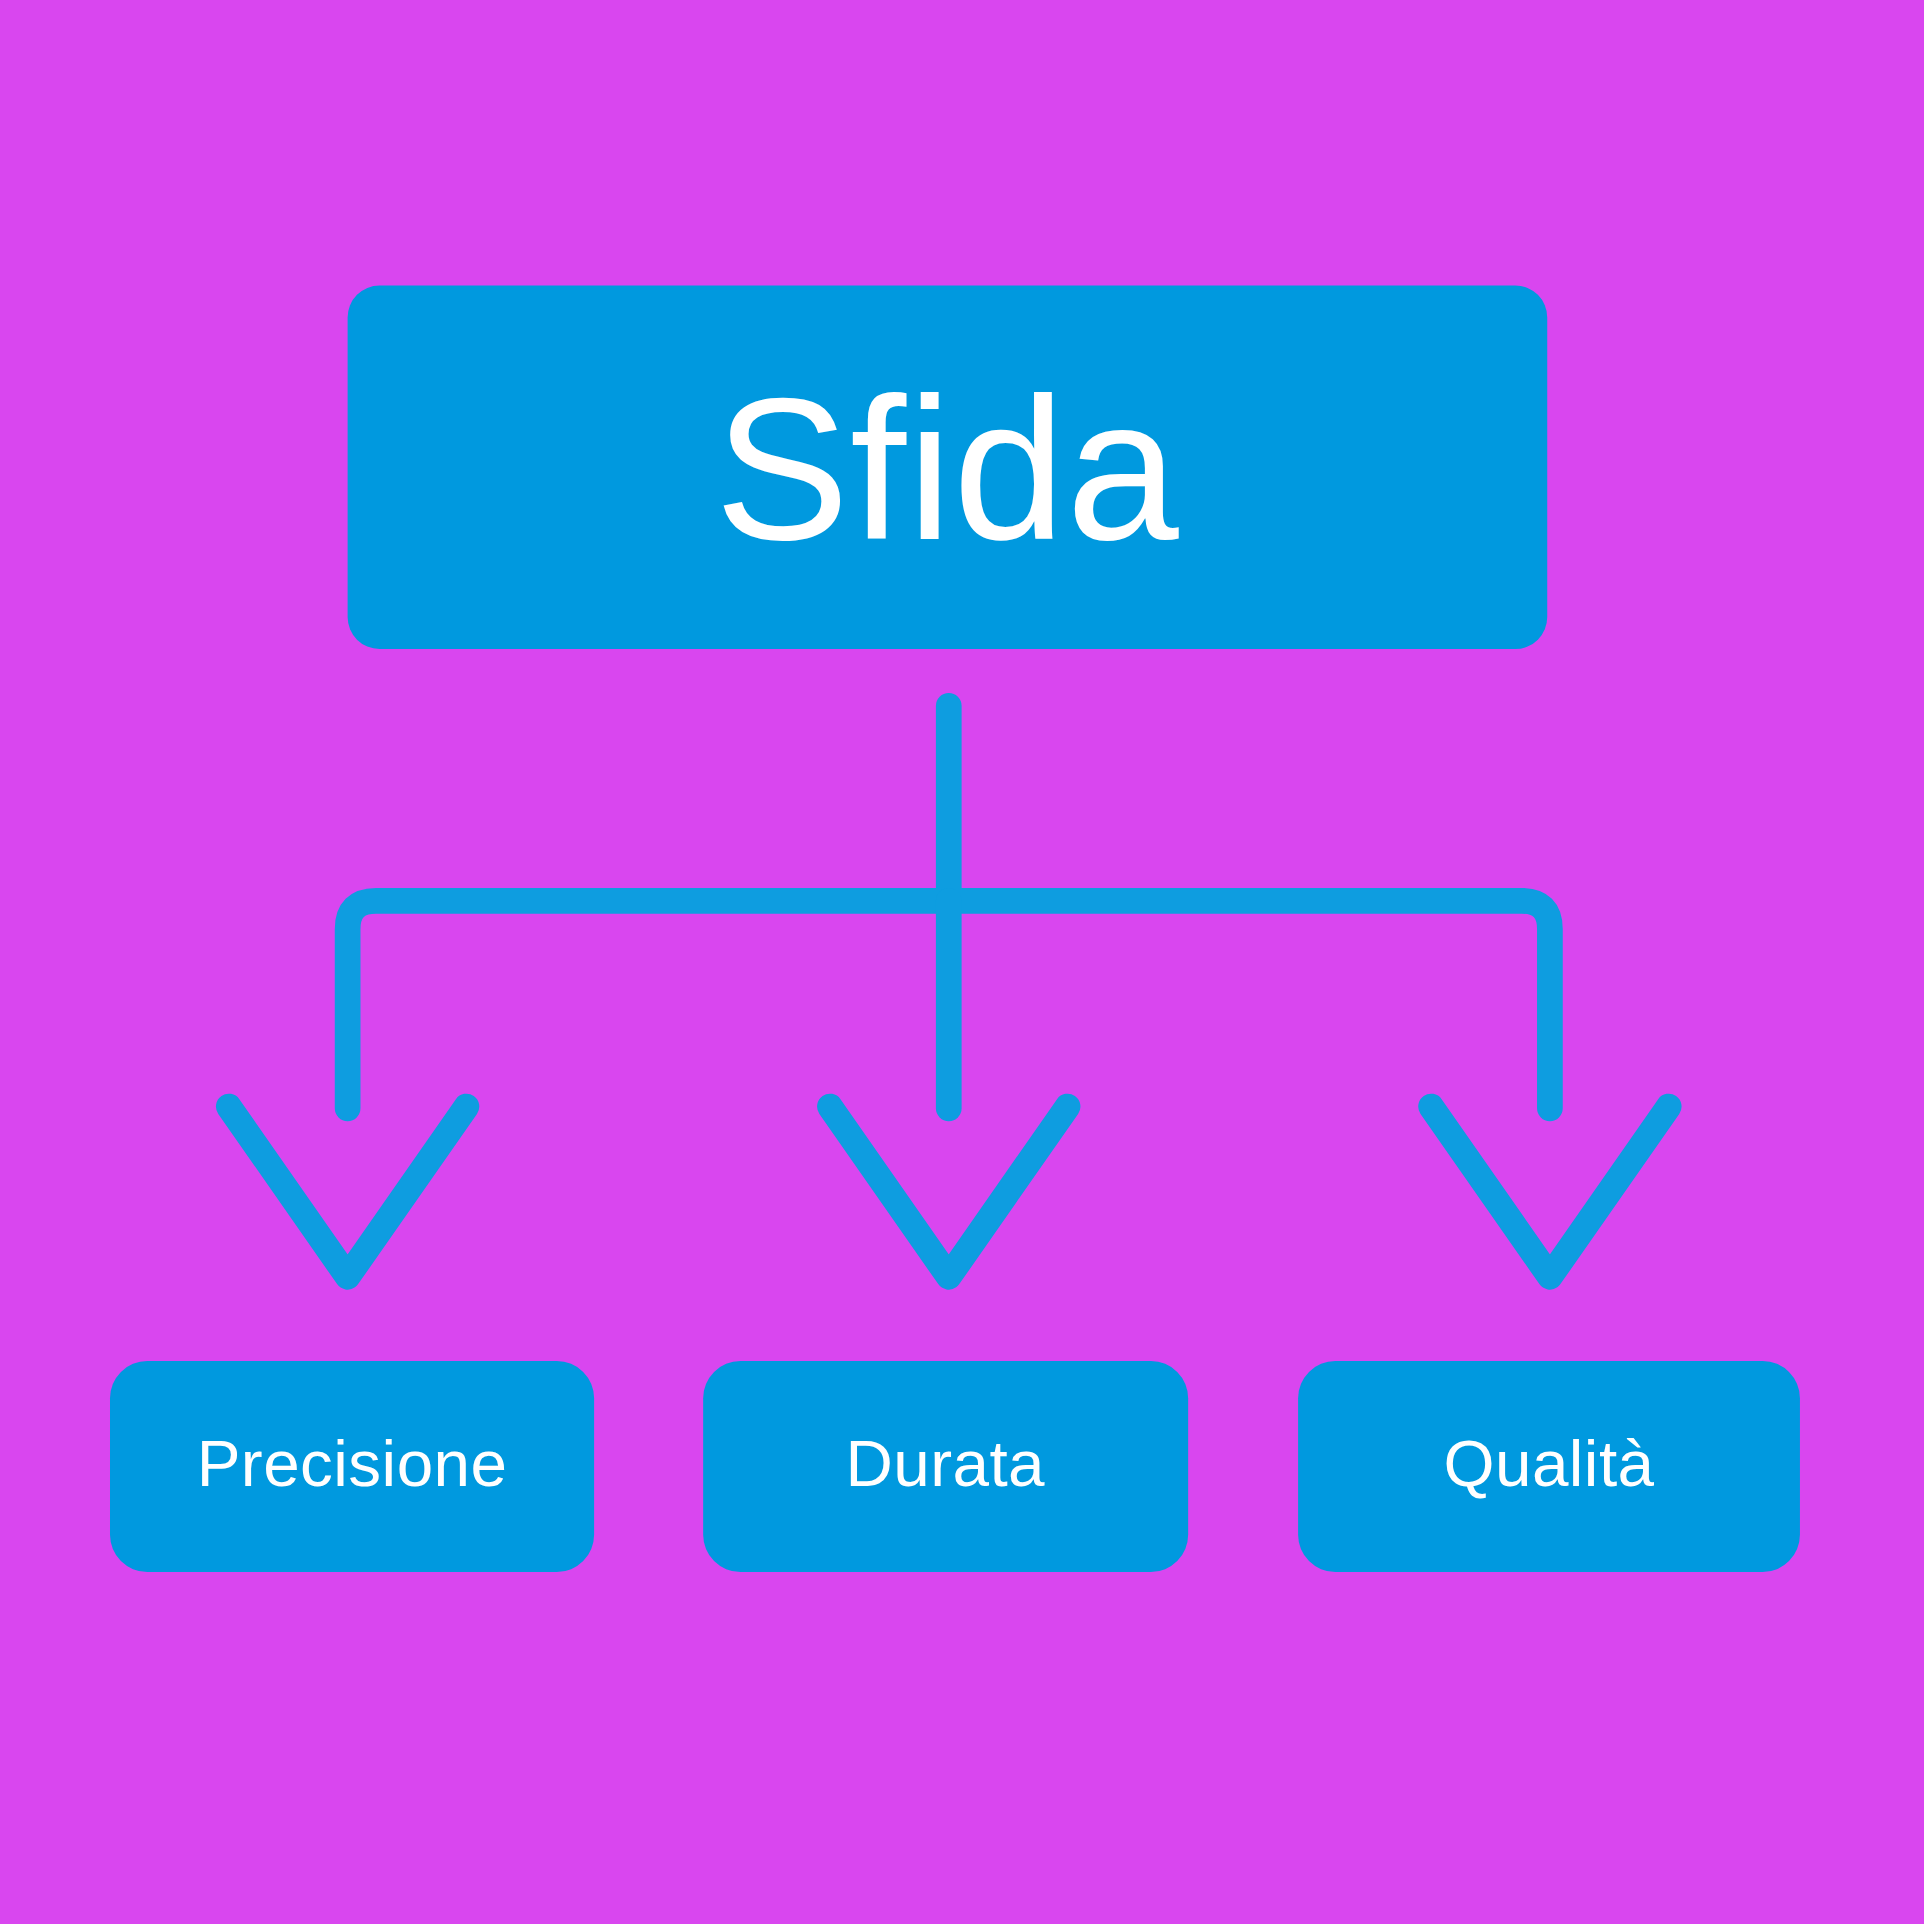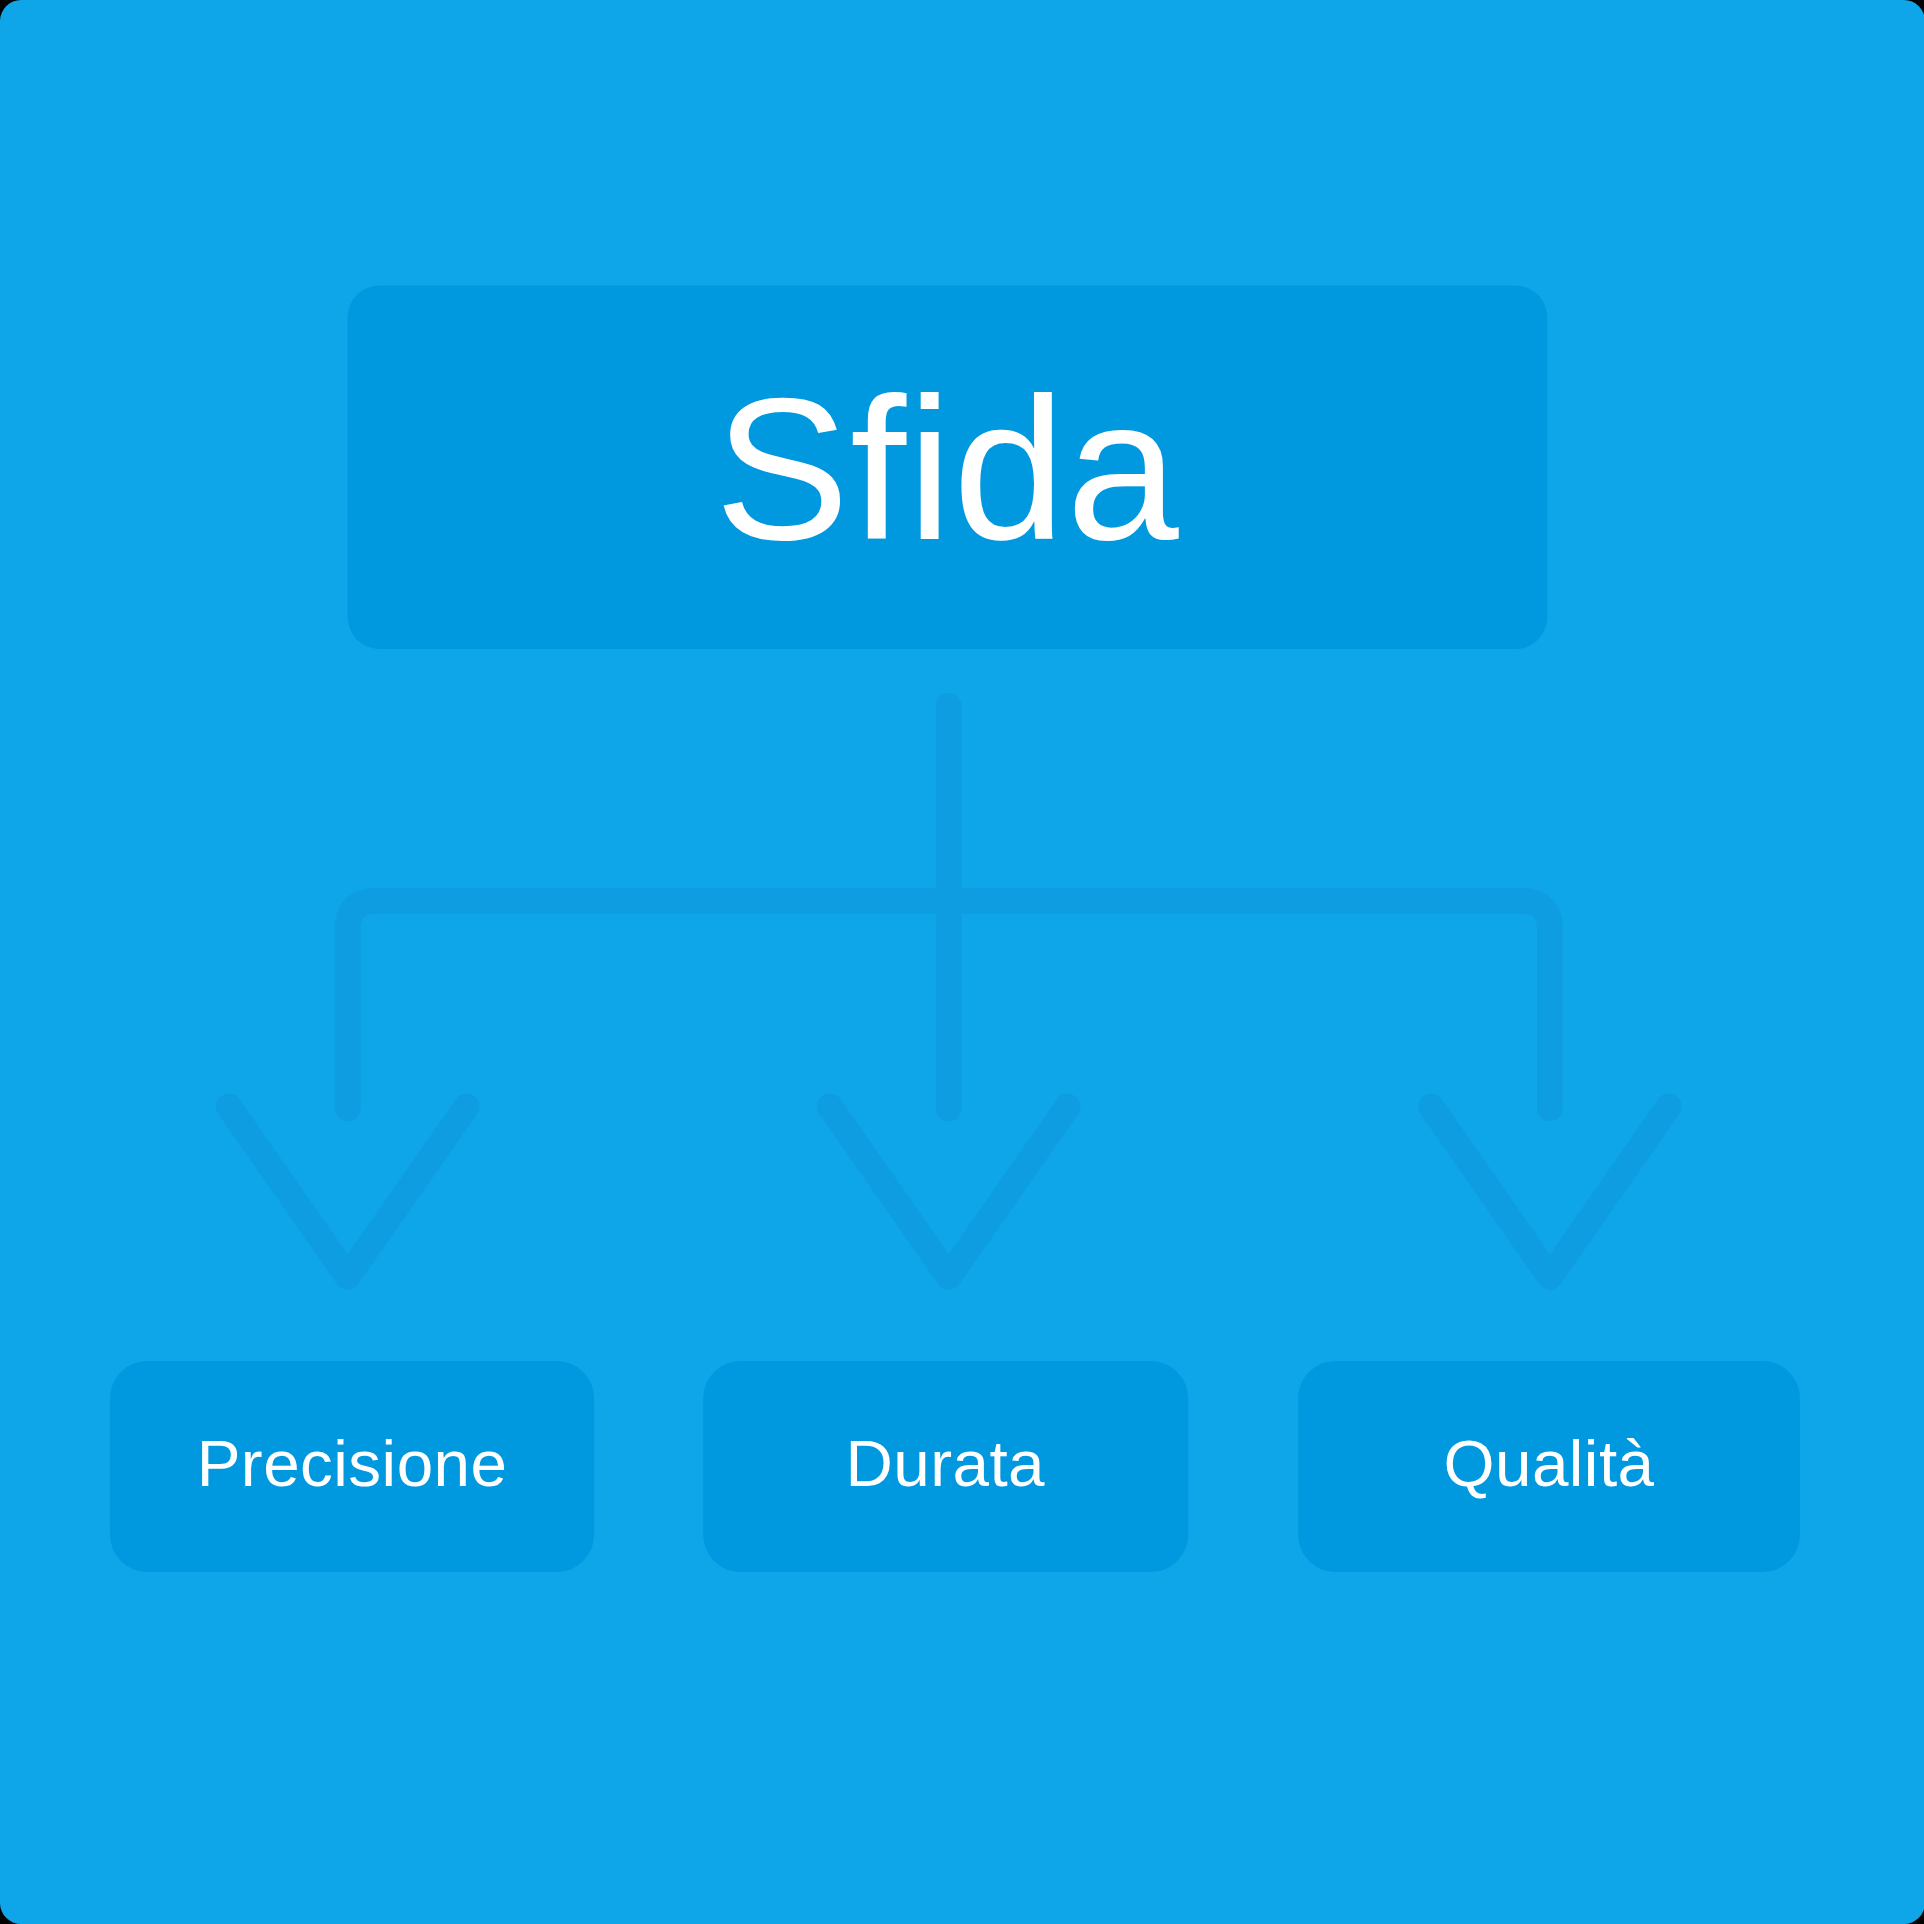--- a/index.html
+++ b/index.html
@@ -10,22 +10,21 @@
   body {
     width: 1925px;
     height: 1924px;
     overflow: hidden;
     font-family: "Liberation Sans", sans-serif;
   }
   #canvas {
     position: relative;
     width: 1925px;
     height: 1924px;
-    background: #0ea5e9;
-    border-radius: 21px;
+    background: #d946ef;
   }
   #flow-svg {
     position: absolute;
     left: 0;
     top: 0;
     width: 1925px;
     height: 1924px;
     display: block;
   }
   .node-label {

